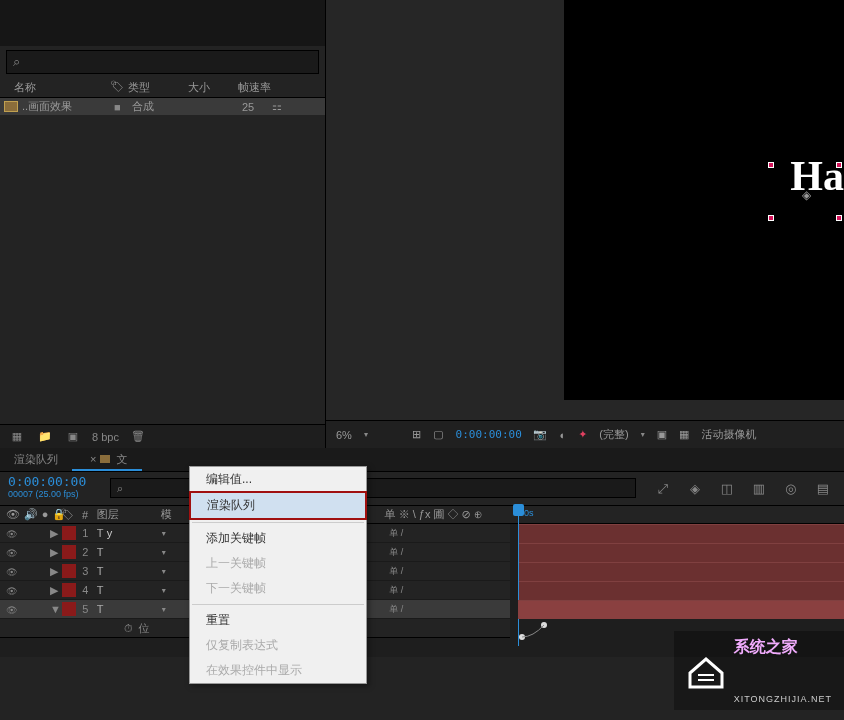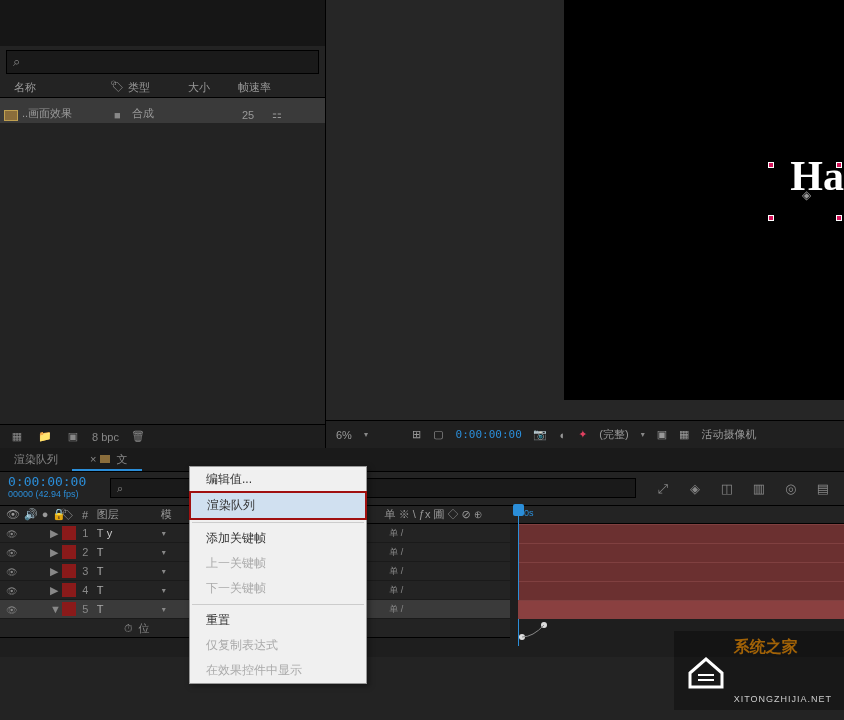--- a/index.html
+++ b/index.html
@@ -9,21 +9,21 @@
     .project-panel { width: 326px; background: #232323; border-right: 1px solid #000; display: flex; flex-direction: column; }
     .project-header { height: 46px; background: #161616; }
     .search-bar { margin: 4px 6px; padding: 3px 6px; background: #1a1a1a; border: 1px solid #000; color: #888; }
     .search-bar::before { content: "⌕"; margin-right: 6px; font-size: 13px; }
     .col-headers { display: flex; padding: 2px 0; border-bottom: 1px solid #000; }
     .col-name { width: 110px; padding-left: 14px; }
     .col-tag { width: 18px; }
     .col-type { width: 60px; }
     .col-size { width: 50px; }
     .col-fps { width: 50px; }
-    .proj-row { display: flex; padding: 2px 4px; align-items: flex-end; height: 25px; }
+    .proj-row { display: flex; padding: 2px 4px; align-items: center; height: 17px; }
     .proj-row.selected { background: #3a3a3a; }
     .comp-icon { width: 14px; height: 11px; background: #8a6d3b; border: 1px solid #c0a050; margin-right: 4px; }
     .proj-spacer { flex: 1; }
     .panel-footer { height: 24px; background: #1e1e1e; border-top: 1px solid #000; display: flex; align-items: center; padding: 0 8px; gap: 10px; }
     .footer-btn { width: 18px; height: 18px; display: flex; align-items: center; justify-content: center; color: #888; }
     
     .composition-panel { flex: 1; background: #262626; position: relative; }
     .comp-viewer { position: absolute; top: 0; right: 0; width: 280px; height: 400px; background: #000; }
     .text-element { position: absolute; top: 152px; right: 0; font-family: Georgia, serif; font-size: 42px; font-weight: bold; color: #fff; }
     .anchor-center { position: absolute; top: 188px; right: 30px; width: 12px; height: 12px; }
@@ -95,21 +95,21 @@
     .tl-bottom { height: 20px; background: #1e1e1e; border-top: 1px solid #000; }
     
     .context-menu { position: absolute; top: 466px; left: 170px; width: 178px; background: #f0f0f0; border: 1px solid #999; box-shadow: 2px 2px 6px rgba(0,0,0,0.4); z-index: 100; color: #333; margin-left: 19px; }
     .menu-item { padding: 4px 16px; font-size: 12px; }
     .menu-item.highlighted { background: #d0e0f0; border: 2px solid #a01010; margin: -1px; }
     .menu-item.disabled { color: #aaa; }
     .menu-sep { height: 1px; background: #ccc; margin: 3px 2px; }
     
     .watermark { position: absolute; bottom: 10px; right: 0; display: flex; align-items: center; gap: 8px; background: rgba(0,0,0,0.3); padding: 6px 12px; }
     .wm-logo { width: 40px; height: 36px; }
-    .wm-text { font-size: 16px; color: #a16207; font-weight: bold; }
+    .wm-text { font-size: 16px; color: #f0abfc; font-weight: bold; }
     .wm-url { font-size: 9px; color: #ccc; letter-spacing: 1px; margin-top: 36px; }
     
     svg { display: block; }
   </style>
 </head>
 <body>
 
 <div class="top-section">
   <div class="project-panel">
     <div class="project-header"></div>
@@ -176,21 +176,21 @@
     <div class="tab active">
       <span class="tab-close">×</span>
       <span class="tab-icon"></span>
       <span>文</span>
     </div>
   </div>
 
   <div class="timeline-header">
     <div class="tl-left">
       <div class="tc-main">0:00:00:00</div>
-      <div class="tc-sub">00000 (42.94 fps)</div>
+      <div class="tc-sub">00007 (25.00 fps)</div>
     </div>
     <div class="tl-search">
       <div class="tl-search-box"></div>
     </div>
     <div class="tl-icons-row">
       <div class="tl-icon">⤢</div>
       <div class="tl-icon">◈</div>
       <div class="tl-icon">◫</div>
       <div class="tl-icon">▥</div>
       <div class="tl-icon">◎</div>

